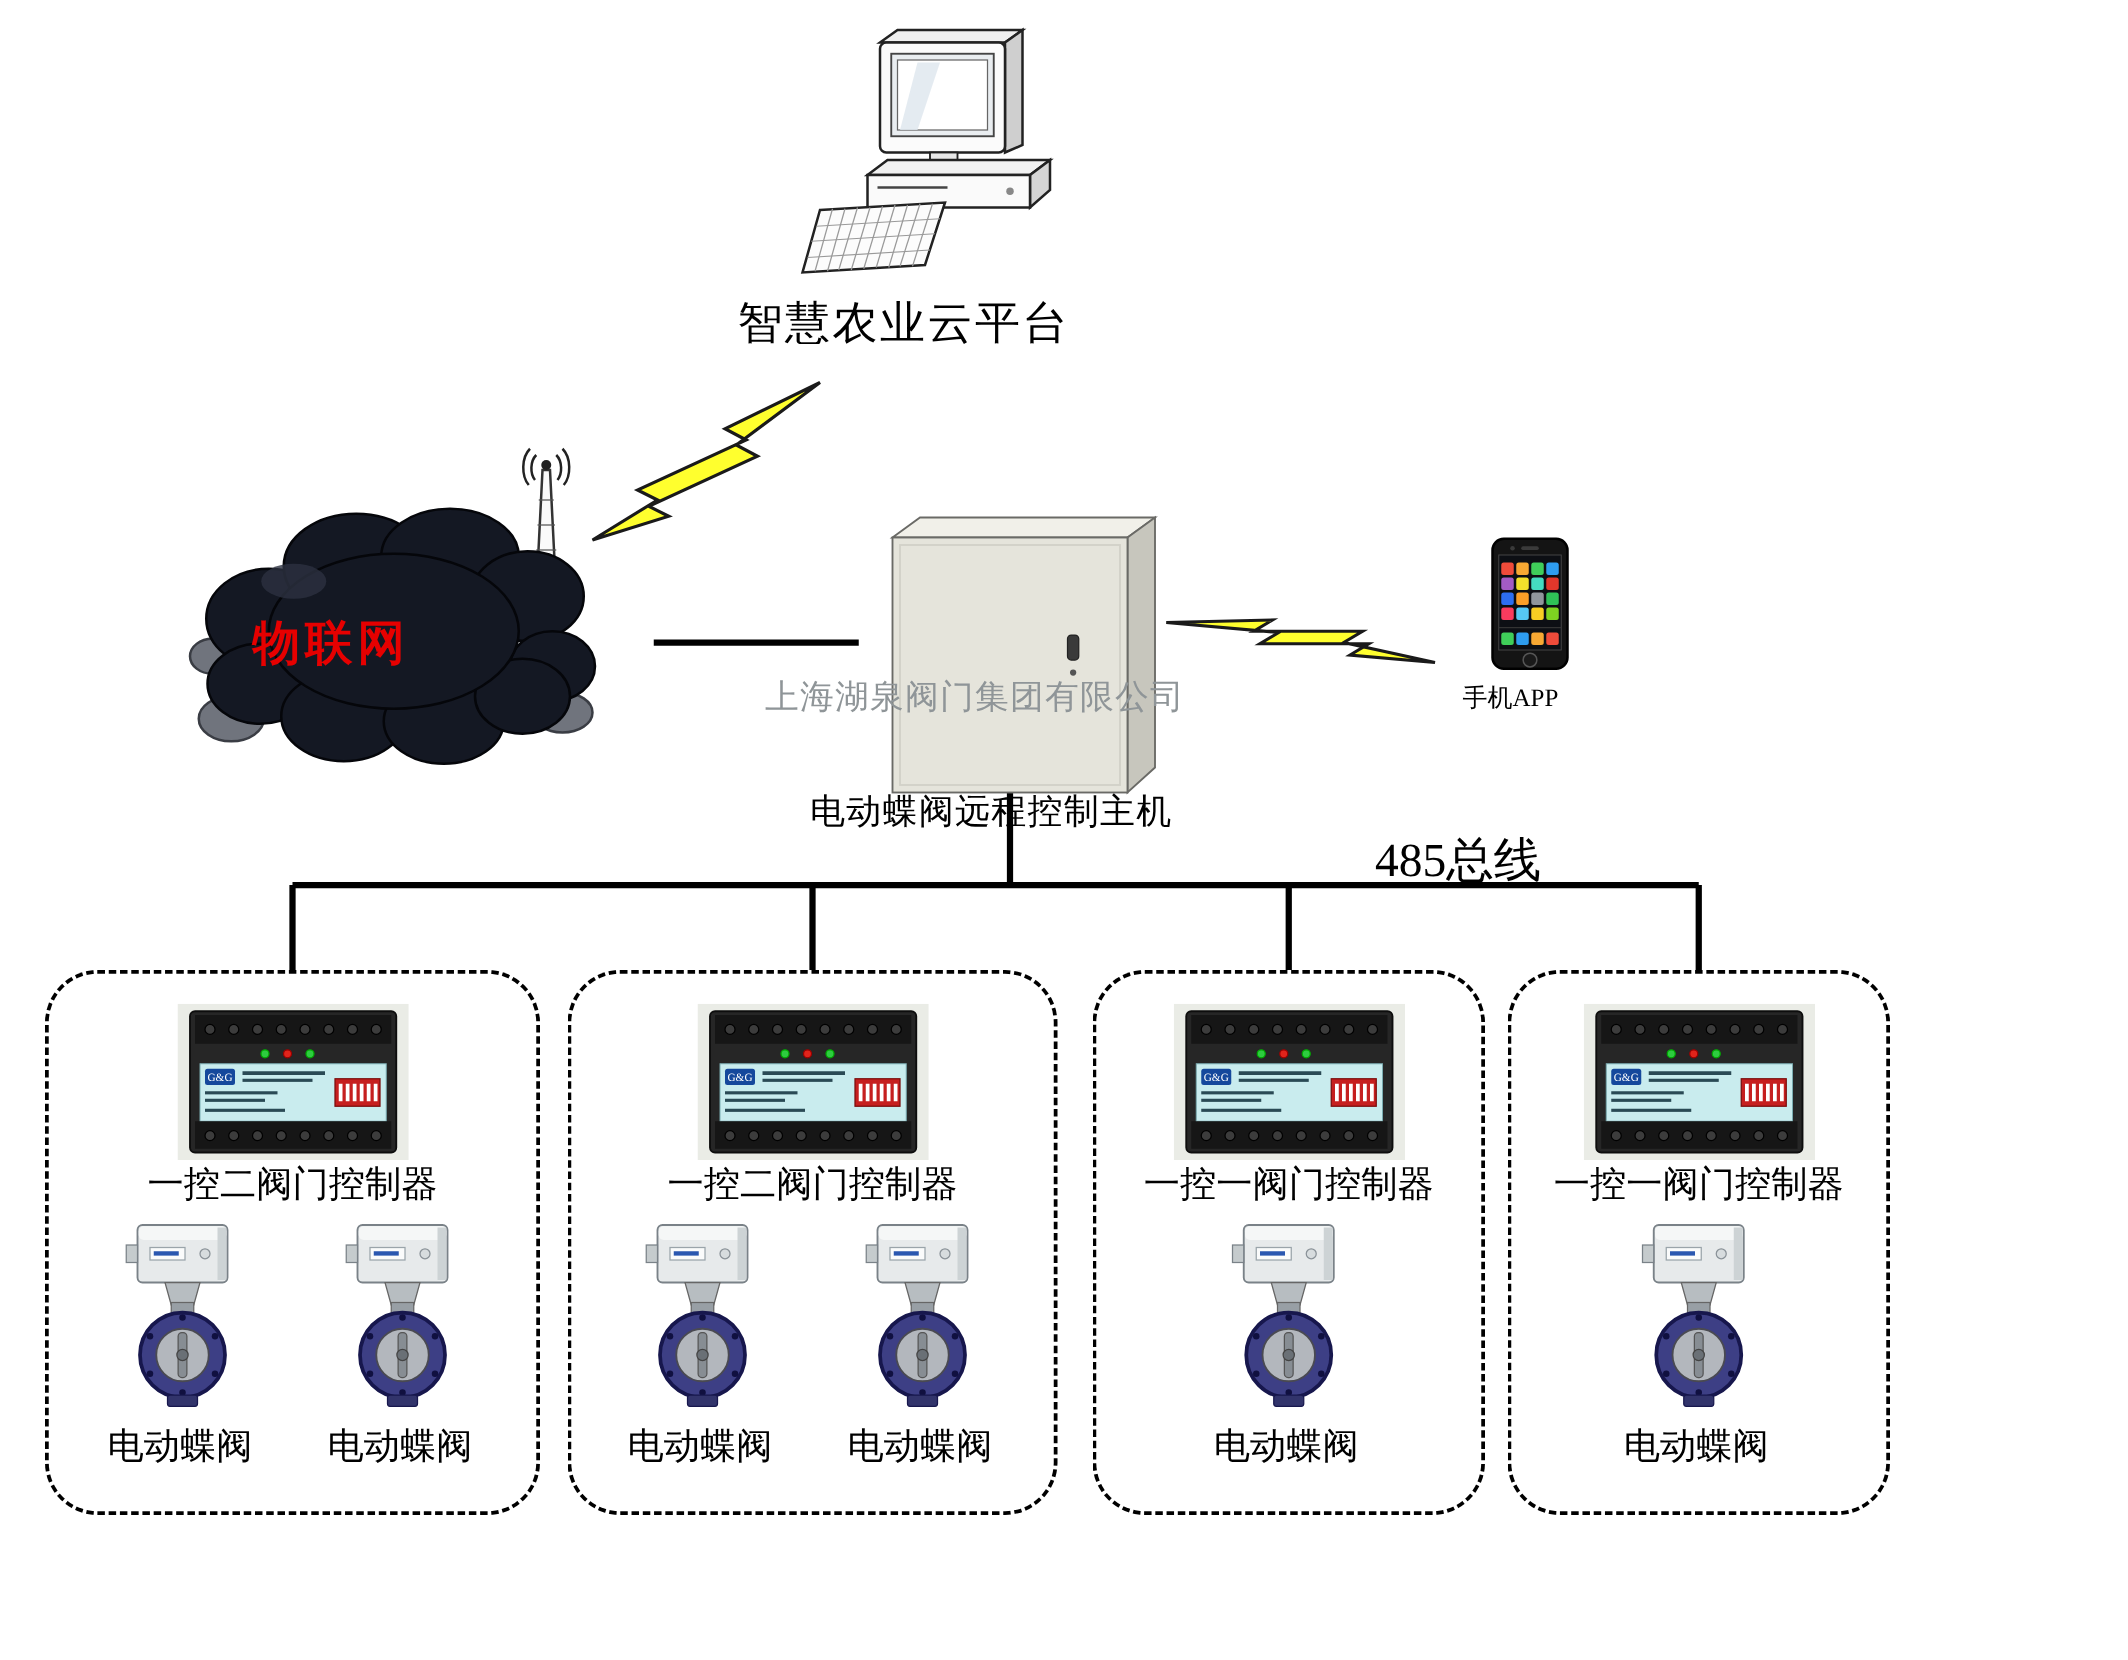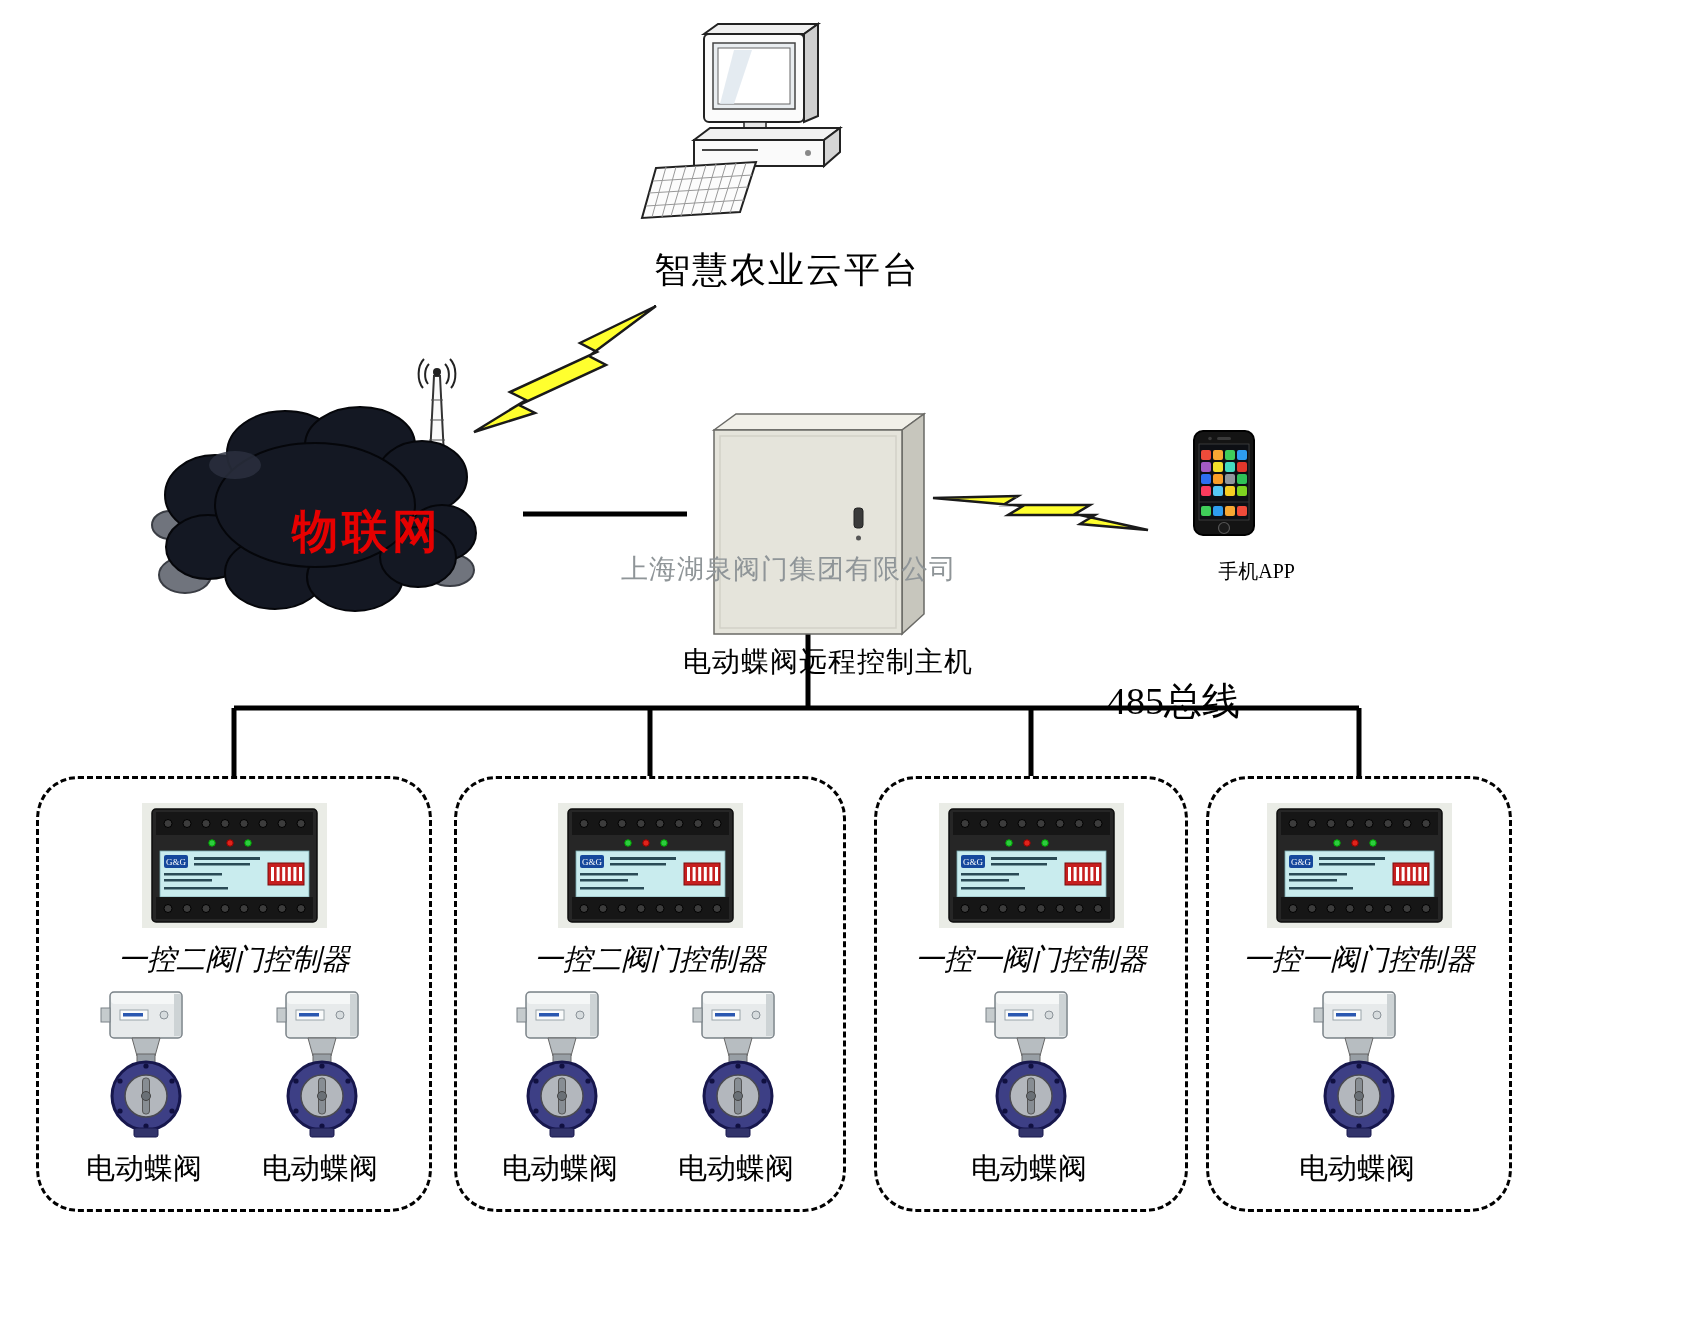--- a/index.html
+++ b/index.html
@@ -1,28 +1,28 @@
 <!DOCTYPE html>
 <html><head>
 <meta charset="utf-8">
 <style>
   * { margin:0; padding:0; box-sizing:border-box; }
   body { background:#ffffff; font-family:"Liberation Serif", serif; }
   .canvas { position:relative; width:1702px; height:1328px; background:#fff; overflow:hidden; }
   .abs { position:absolute; }
-  .label { position:absolute; text-align:right; color:#000; line-height:1.15;margin-top:12px; }
+  .label { position:absolute; text-align:left; color:#000; line-height:1.15; }
   .lbl-cloud-platform { left:590px; top:238px; width:330px; font-size:36px; letter-spacing:2px; }
-  .lbl-iot { left:202px; top:494px; width:240px; font-size:46px; font-weight:bold; color:#e60000; letter-spacing:4px; }
+  .lbl-iot { left:202px; top:494px; width:240px; font-size:38px; font-weight:bold; color:#e60000; letter-spacing:4px; }
   .lbl-watermark { left:612px; top:542px; width:345px; font-size:27px; color:#8f9598; letter-spacing:1px; }
   .lbl-host { left:648px; top:634px; width:325px; font-size:28px; letter-spacing:1px; }
   .lbl-phone { left:1170px; top:548px; width:125px; font-size:20px; }
   .lbl-bus { left:1100px; top:668px; width:140px; font-size:38px; }
   .group { position:absolute; border:3px dashed #000; border-radius:42px; background:#fff;
            display:flex; flex-direction:column; align-items:center; }
-  .group-label { font-size:29px; margin-top:12px; color:#000;font-style:italic; }
+  .group-label { font-size:29px; color:#000; }
   .valves { display:flex; margin-top:8px; }
   .valves.double { gap:56px; }
   .valve { display:flex; flex-direction:column; align-items:flex-start; }
   .valve-label { font-size:29px; margin-top:6px; color:#000; }
   .controller-img { margin-top:24px; }
 </style>
 </head>
 <body>
 
 <div class="canvas">

